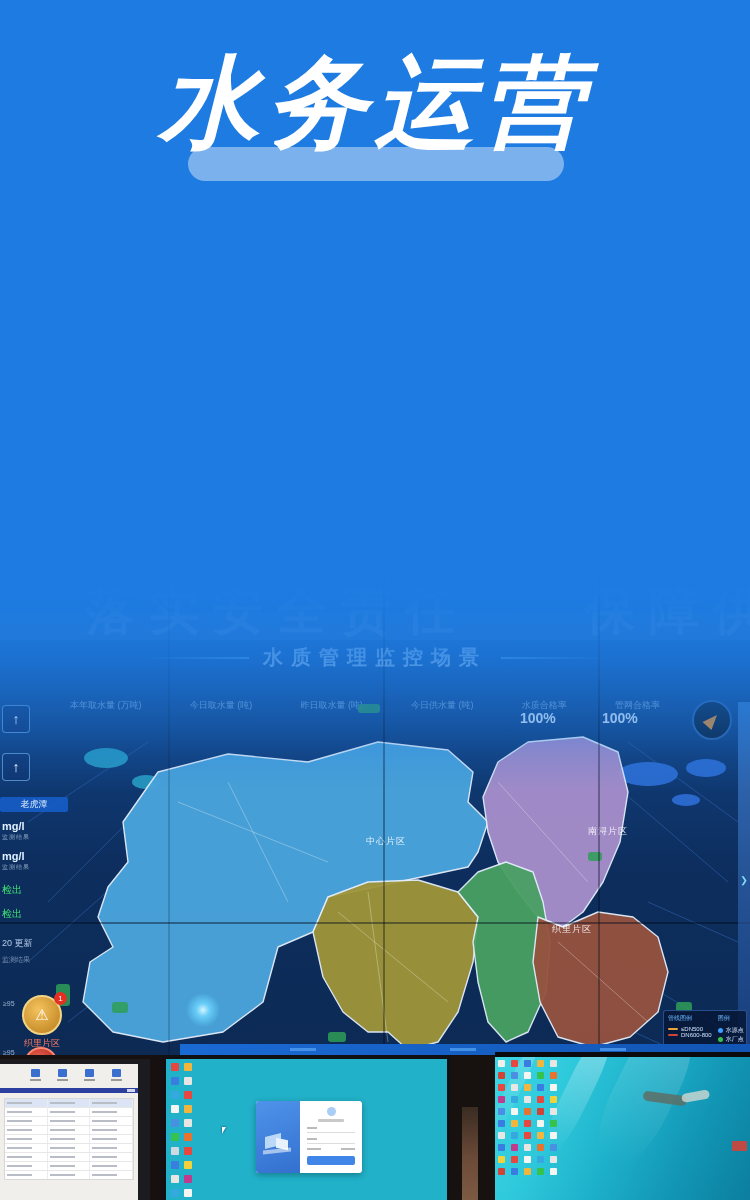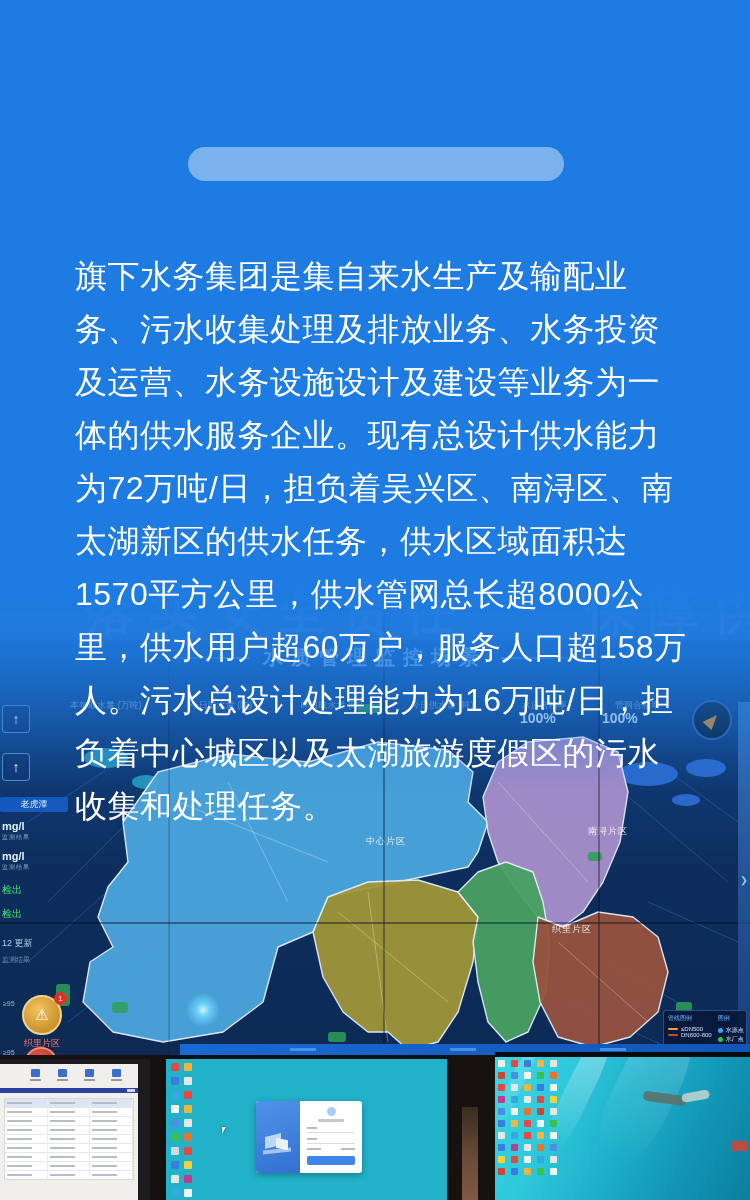--- a/index.html
+++ b/index.html
@@ -151,22 +151,22 @@
   .fade{position:absolute;left:0;top:0;width:750px;height:238px;z-index:20;
     background:linear-gradient(180deg,#1d7be2 0%,rgba(29,123,226,.96) 18%,rgba(29,123,226,.72) 44%,
       rgba(29,123,226,.4) 68%,rgba(29,123,226,.14) 87%,rgba(29,123,226,0) 100%);}
 </style>
 </head>
 <body>
 
 <div class="page">
 
   <div class="title-underline"></div>
-
-  <div class="intro">旗下水务集团是集自来水生产及输配业务、污水收集处理及排放业务、水务投资及运营、水务设施设计及建设等业务为一体的供水服务企业。现有总设计供水能力为72万吨/日，担负着吴兴区、南浔区、南太湖新区的供水任务，供水区域面积达1570平方公里，供水管网总长超8000公里，供水用户超60万户，服务人口超158万人。污水总设计处理能力为16万吨/日，担负着中心城区以及太湖旅游度假区的污水收集和处理任务。</div>
+  <div class="page-title">水务运营</div>
+
 
   <div class="photo">
 
     <div class="wall">
       <div class="wall-band"></div>
       <div class="slogan sl-left">落实安全责任</div>
       <div class="slogan sl-right">保障供水</div>
 
       <div class="dash-title">
         <div class="dt-line"></div>
@@ -264,21 +264,21 @@
         <div class="unit" style="top:124px;">
           <span>mg/l</span>
           <span class="tiny-cap">监测结果</span>
         </div>
         <div class="unit" style="top:154px;">
           <span>mg/l</span>
           <span class="tiny-cap">监测结果</span>
         </div>
         <div class="detect" style="top:188px;">检出</div>
         <div class="detect" style="top:212px;">检出</div>
-        <div class="upd">12 更新</div>
+        <div class="upd">20 更新</div>
         <div class="res">监测结果</div>
         <div class="thresh" style="top:303px;">≥95</div>
         <div class="thresh" style="top:352px;">≥95</div>
         <div class="warn-wrap">
           <div class="warn-icon">⚠</div>
           <div class="warn-badge">1</div>
           <div class="warn-label">织里片区</div>
         </div>
         <div class="alarm2">⚠</div>
       </div>

